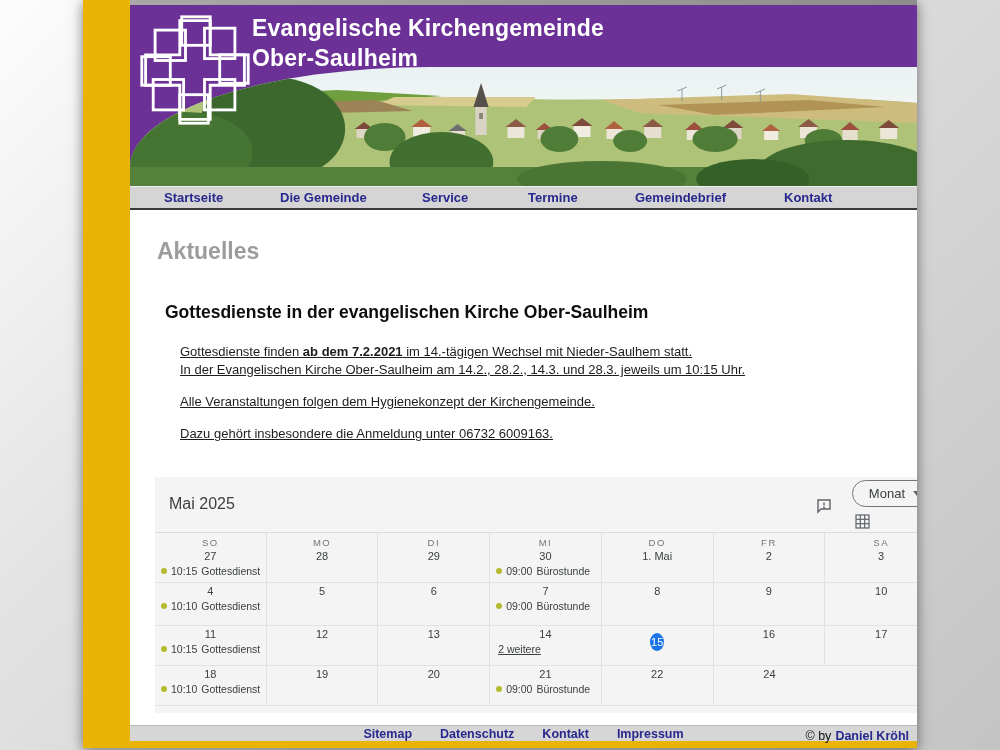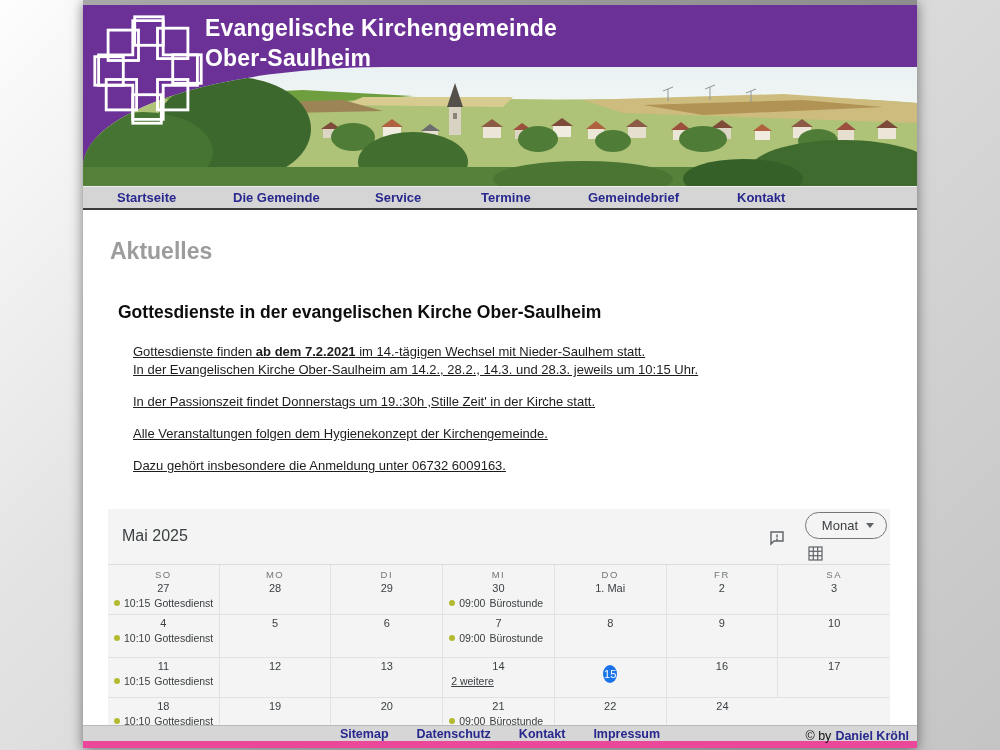--- a/index.html
+++ b/index.html
@@ -1,21 +1,21 @@
 <!DOCTYPE html>
 <html style="--accent: #6b3197; --link: #28288e; --dot: #b4ba30; --today: #1a73e8;"><head>
 <meta charset="utf-8">
 <style>
   * { margin:0; padding:0; box-sizing:border-box; }
   html,body { width:1000px; height:750px; overflow:hidden;
     font-family:"Liberation Sans", sans-serif;
     background:linear-gradient(135deg,#fdfdfd 0%,#e3e3e3 35%,#c4c4c4 100%); }
 
   .page { position:absolute; left:83px; top:0; width:834px; height:748px;
-    background:#ec4899; box-shadow:0 2px 12px rgba(0,0,0,.5); overflow:hidden; }
+    background:#eab308; box-shadow:0 2px 12px rgba(0,0,0,.5); overflow:hidden;padding-left:47px; }
 
   .top-strip { height:5px; background:linear-gradient(to right,#a8a8a8,#8d8d8d); }
 
   
   .header { position:relative; height:181px; background:var(--accent,#6b3197); overflow:hidden; }
   .site-title { position:absolute; left:122px; top:8px; color:#fff; font-weight:bold;
     font-size:23px; line-height:30px; letter-spacing:.2px; z-index:3; }
   .logo { position:absolute; left:8px; top:4px; width:114px; height:122px; z-index:4; }
   .photo { position:absolute; left:0; right:0; top:62px; bottom:0;
     border-top-left-radius:300px 100px; overflow:hidden; z-index:1; }
@@ -183,21 +183,20 @@
     <a>Termine</a>
     <a>Gemeindebrief</a>
     <a>Kontakt</a>
   </div>
 
   <div class="content">
     <div class="section-label">Aktuelles</div>
     <div class="article-title">Gottesdienste in der evangelischen Kirche Ober-Saulheim</div>
     <div class="copy">
       <p><span>Gottesdienste finden </span><strong>ab dem 7.2.2021</strong><span> im 14.-tägigen Wechsel mit Nieder-Saulhem statt.</span><br><span>In der Evangelischen Kirche Ober-Saulheim am 14.2., 28.2., 14.3. und 28.3. jeweils um 10:15 Uhr.</span></p>
-      <p>In der Passionszeit findet Donnerstags um 19.:30h ‚Stille Zeit' in der Kirche statt.</p>
       <p>Alle Veranstaltungen folgen dem Hygienekonzept der Kirchengemeinde.</p>
       <p>Dazu gehört insbesondere die Anmeldung unter 06732 6009163.</p>
     </div>
 
     <div class="calendar">
       <div class="cal-header">
         <div class="cal-title">Mai 2025</div>
         <svg class="cal-bubble" viewBox="0 0 18 18" fill="none" stroke="#5f6368" stroke-width="1.4">
           <path d="M3,3 h12 v9 h-9 l-3,3 z"></path>
           <line x1="9" y1="5.5" x2="9" y2="8.5"></line>

